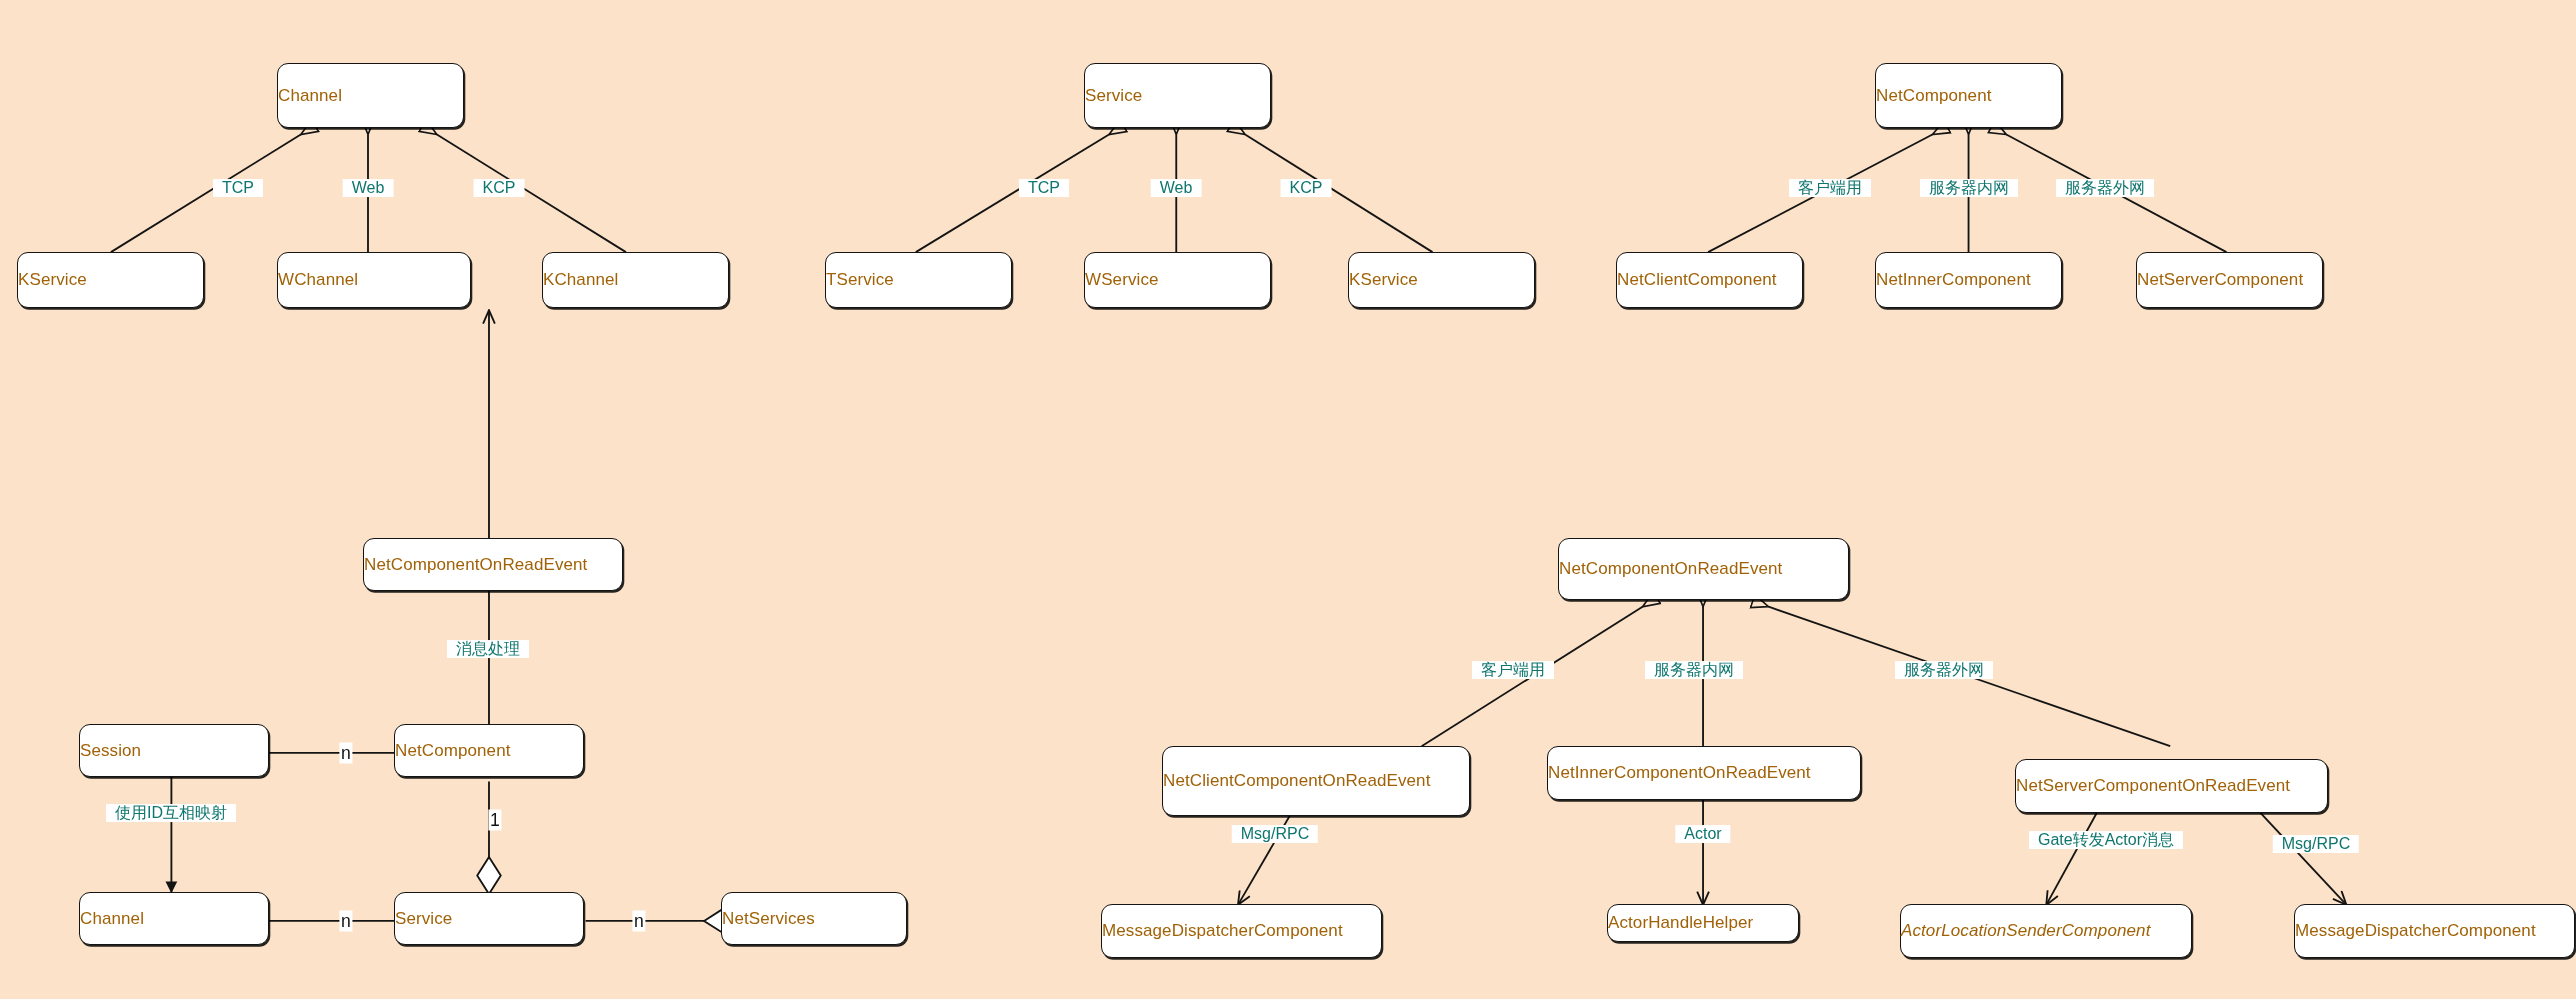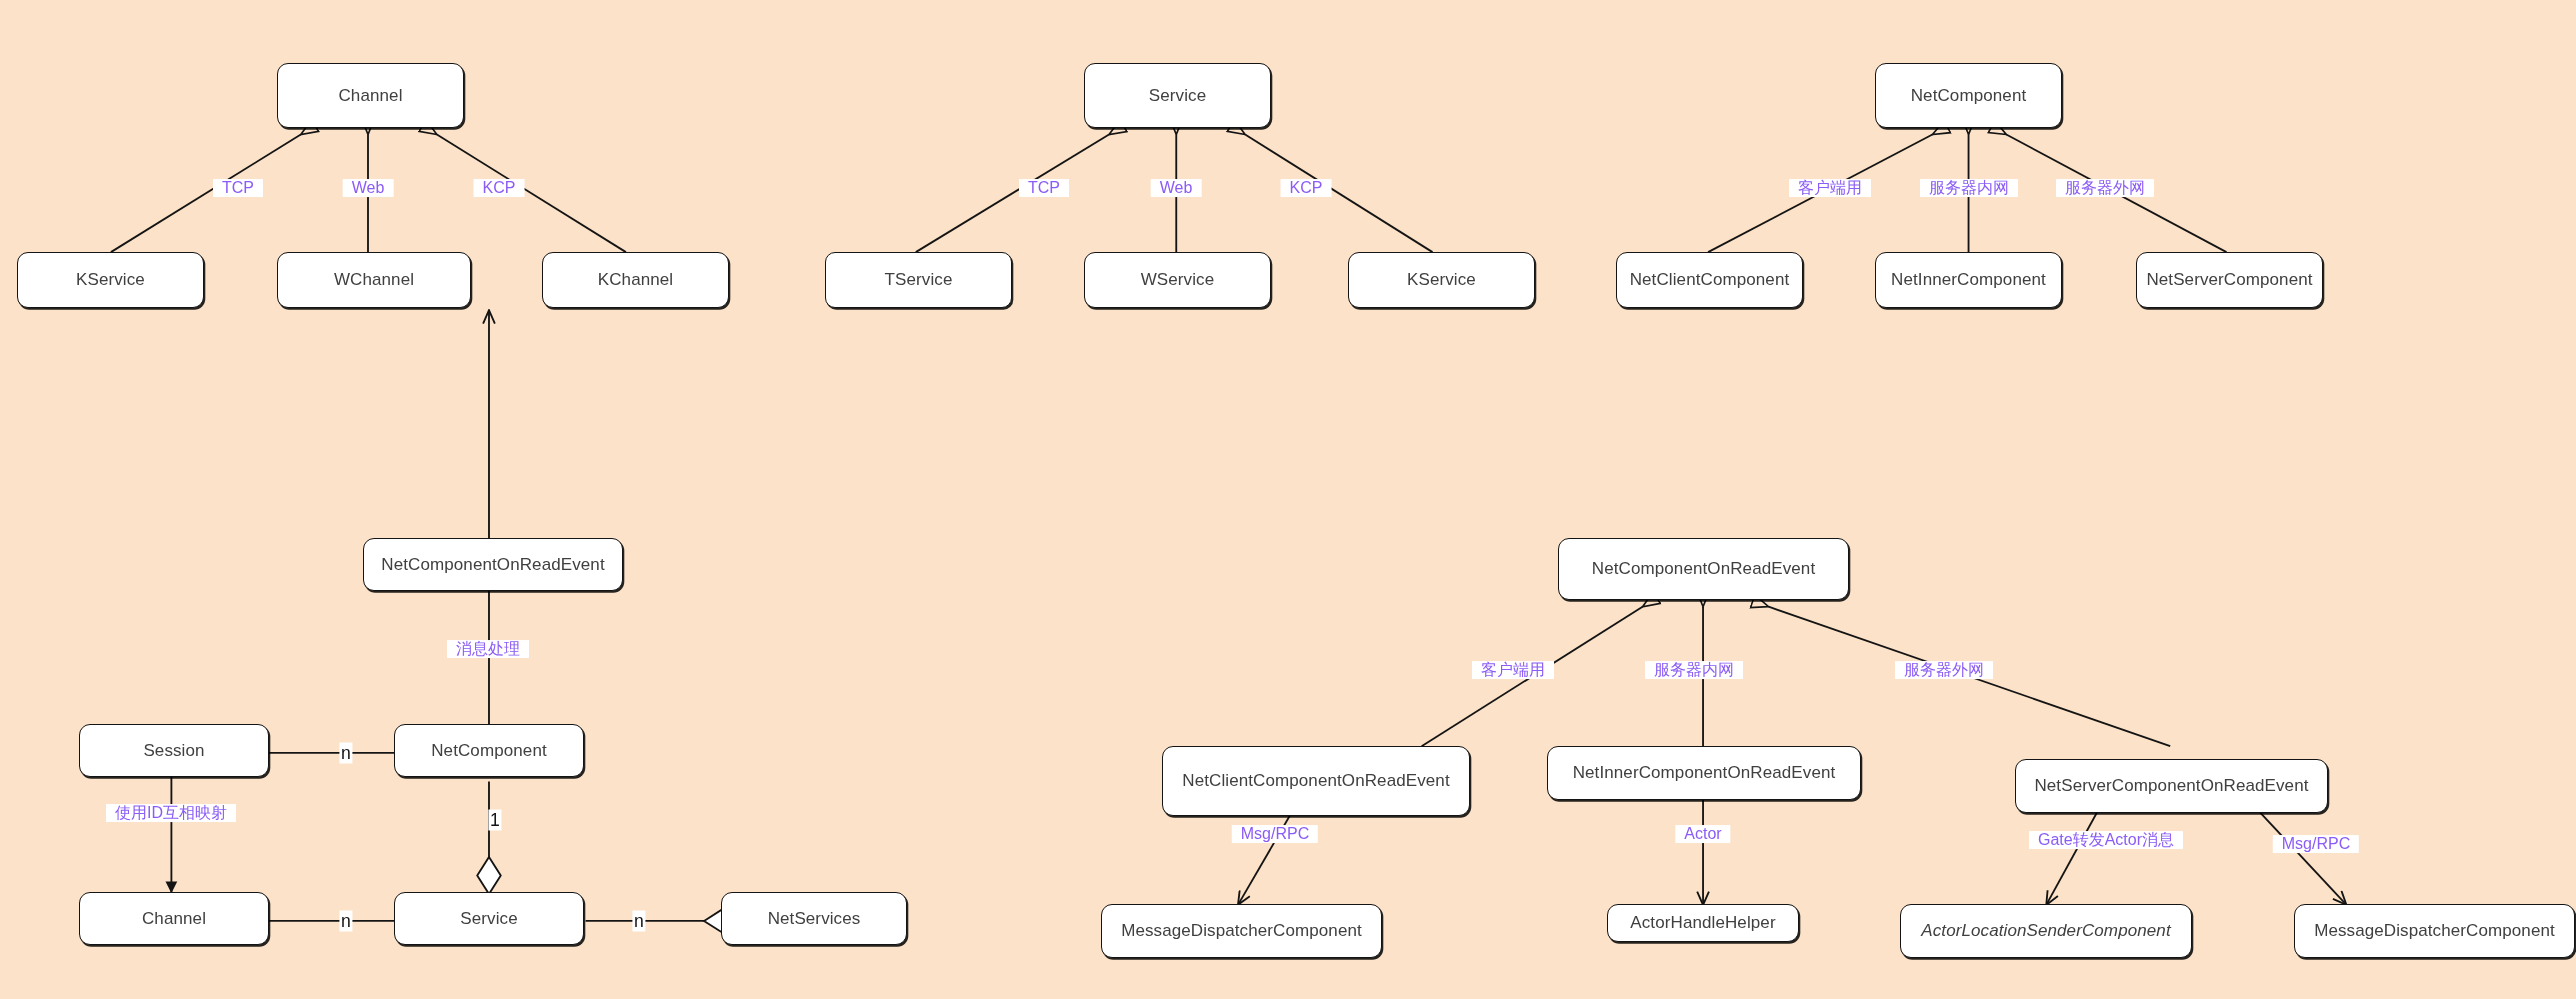--- a/index.html
+++ b/index.html
@@ -12,32 +12,32 @@
   }
   #canvas{position:absolute;inset:0;width:2576px;height:1000px;}
   .layer-svg{position:absolute;left:0;top:0;width:2576px;height:1000px;pointer-events:none;}
 
   .node{
     position:absolute;
     background:#ffffff;
     border:1.8px solid #141414;
     border-radius:11px;
     box-sizing:border-box;
-    display:flex;align-items:center;justify-content:center;
-    color:#404040;
+    display:flex;align-items:center;
+    color:#a16207;
     font-size:17px;
     letter-spacing:0.1px;
     box-shadow:1.3px 1.7px 0 rgba(0,0,0,.85);
     white-space:nowrap;
   }
 
   .edge-label{
     position:absolute;
     background:#ffffff;
-    color:#8b5cf6;
+    color:#0f766e;
     font-size:16px;
     line-height:1.12;
     padding:0 9px;
     white-space:nowrap;
     transform:translate(-50%,-50%);
   }
   .mult-label{
     position:absolute;
     background:#ffffff;
     color:#121212;
@@ -129,21 +129,21 @@
     <span>KChannel</span>
   </div>
 
   <div class="edge-label" style="left:238px;top:188px;">TCP</div>
   <div class="edge-label" style="left:368px;top:188px;">Web</div>
   <div class="edge-label" style="left:499px;top:188px;">KCP</div>
 
   <div class="node" style="left:1084px;top:63px;width:187px;height:65px;">
     <span>Service</span>
   </div>
-  <div class="node" style="left:825px;top:252px;width:187px;height:56px;border-radius:10px;">
+  <div class="node" style="left:825px;top:252px;width:187px;height:56px;">
     <span>TService</span>
   </div>
   <div class="node" style="left:1084px;top:252px;width:187px;height:56px;">
     <span>WService</span>
   </div>
   <div class="node" style="left:1348px;top:252px;width:187px;height:56px;">
     <span>KService</span>
   </div>
 
   <div class="edge-label" style="left:1044px;top:188px;">TCP</div>

